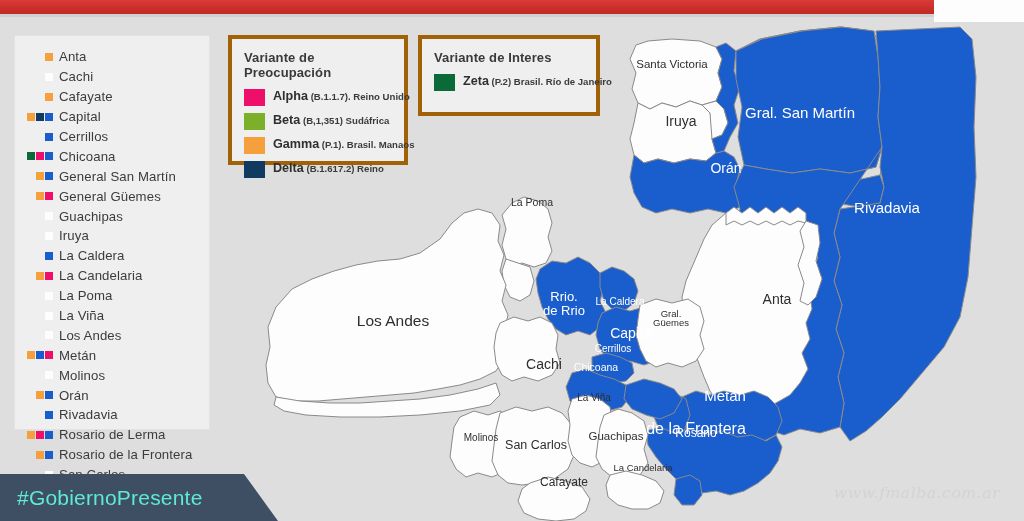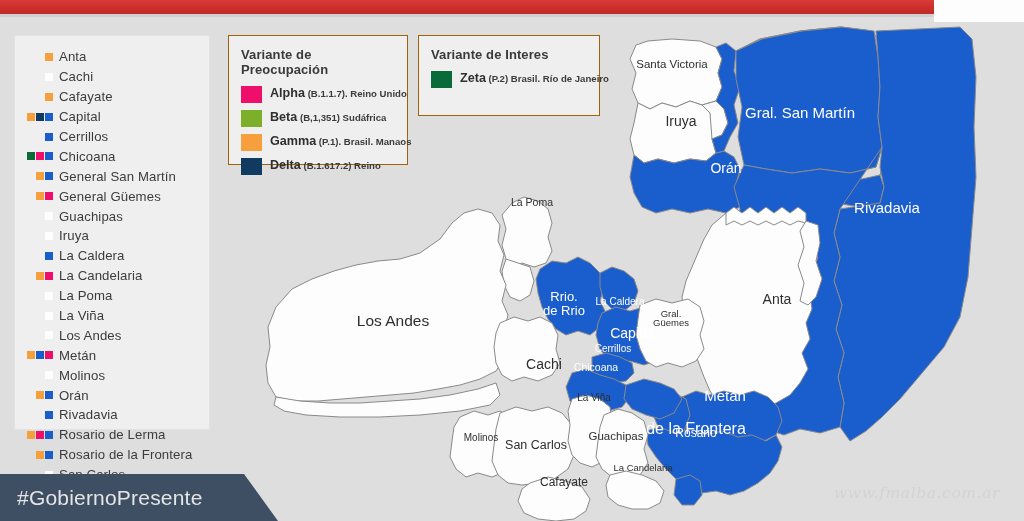--- a/index.html
+++ b/index.html
@@ -25,21 +25,21 @@
     background:#efefef;border:1px solid #e2e2e2;box-sizing:border-box;
     padding:11px 0 0 0;border-radius:1px;
   }
   .dept-row{display:flex;align-items:center;height:19.9px;padding-left:0;}
   .dept-swatches{width:44px;display:flex;justify-content:flex-end;align-items:center;gap:1px;
     padding-right:6px;box-sizing:border-box;}
   .sw{width:8px;height:8px;display:inline-block;}
   .dept-name{font-size:13.2px;color:#3c3c3c;letter-spacing:.1px;white-space:nowrap;}
 
   
-  .legend-card{position:absolute;background:#efefef;border:1px solid #a16207;
+  .legend-card{position:absolute;background:#efefef;border:4px solid #a16207;
     box-sizing:border-box;}
   #voc-card{left:228px;top:35px;width:180px;height:130px;padding:11px 12px;}
   #voi-card{left:418px;top:35px;width:182px;height:81px;padding:11px 12px;}
   .legend-title{font-size:13px;font-weight:bold;color:#3a3a3a;margin-bottom:9px;letter-spacing:.1px;}
   .legend-row{display:flex;align-items:flex-start;margin-bottom:7px;}
   .legend-sw{width:21px;height:17px;flex:0 0 21px;margin-right:8px;}
   .legend-txt{font-size:11.6px;color:#2f2f2f;white-space:nowrap;}
   .legend-txt b{font-size:12.6px;font-weight:bold;}
   .legend-txt .sub{font-size:9.6px;font-weight:bold;color:#3b3b3b;}
 
@@ -47,21 +47,21 @@
   .lbl{position:absolute;white-space:nowrap;text-align:center;
     transform:translate(-50%,-50%);pointer-events:none;line-height:1.12;}
   .lbl.dark{color:#2e2e2e;}
   .lbl.light{color:#ffffff;}
 
   
   #banner{position:absolute;left:0;bottom:0;width:278px;height:47px;
     background:#3e4e63;
     clip-path:polygon(0 0,244px 0,278px 47px,0 47px);
     display:flex;align-items:center;}
-  #banner-text{color:#e5e5e5;font-size:21px;padding-left:17px;letter-spacing:.2px;}
+  #banner-text{color:#5eead4;font-size:21px;padding-left:17px;letter-spacing:.2px;}
 
   #watermark{position:absolute;right:24px;bottom:19px;
     font-family:"DejaVu Serif","Liberation Serif",serif;
     font-style:italic;font-size:15.5px;color:#d3d3d4;letter-spacing:.6px;}
 </style>
 </head>
 <body>
 
 <div id="top-stripe"></div>
 <div id="top-stripe-white"></div>

